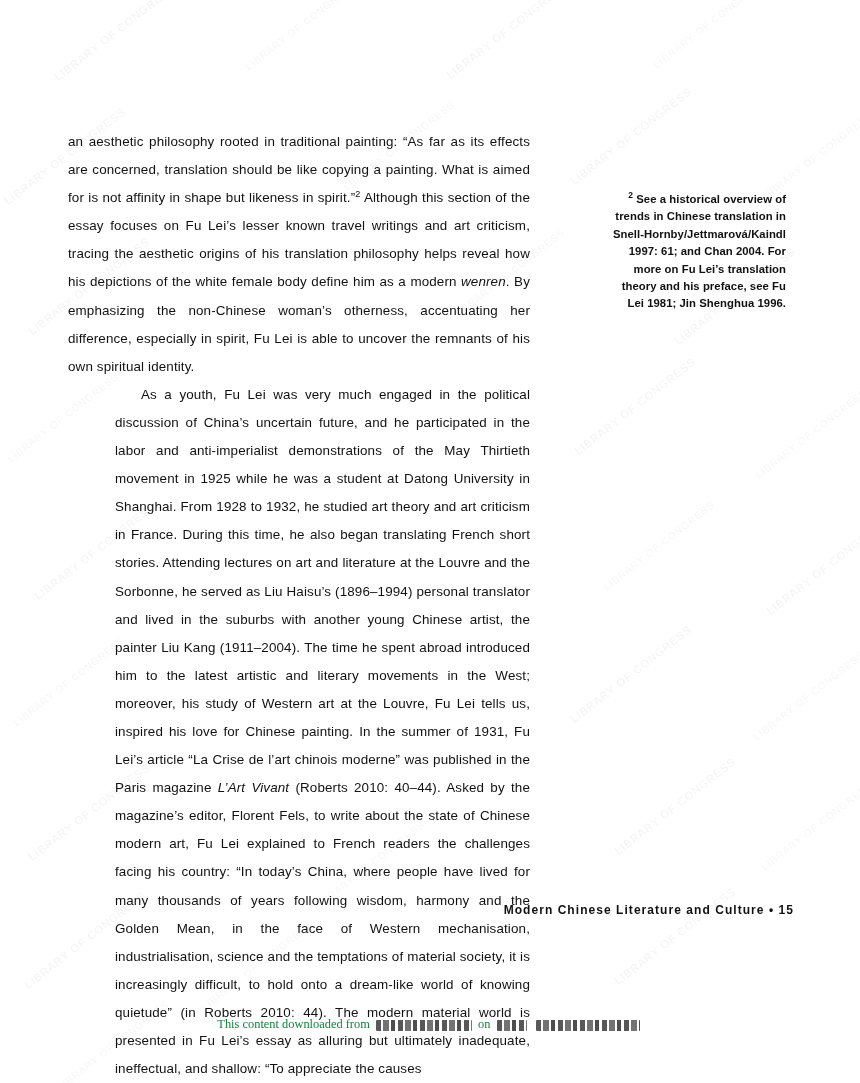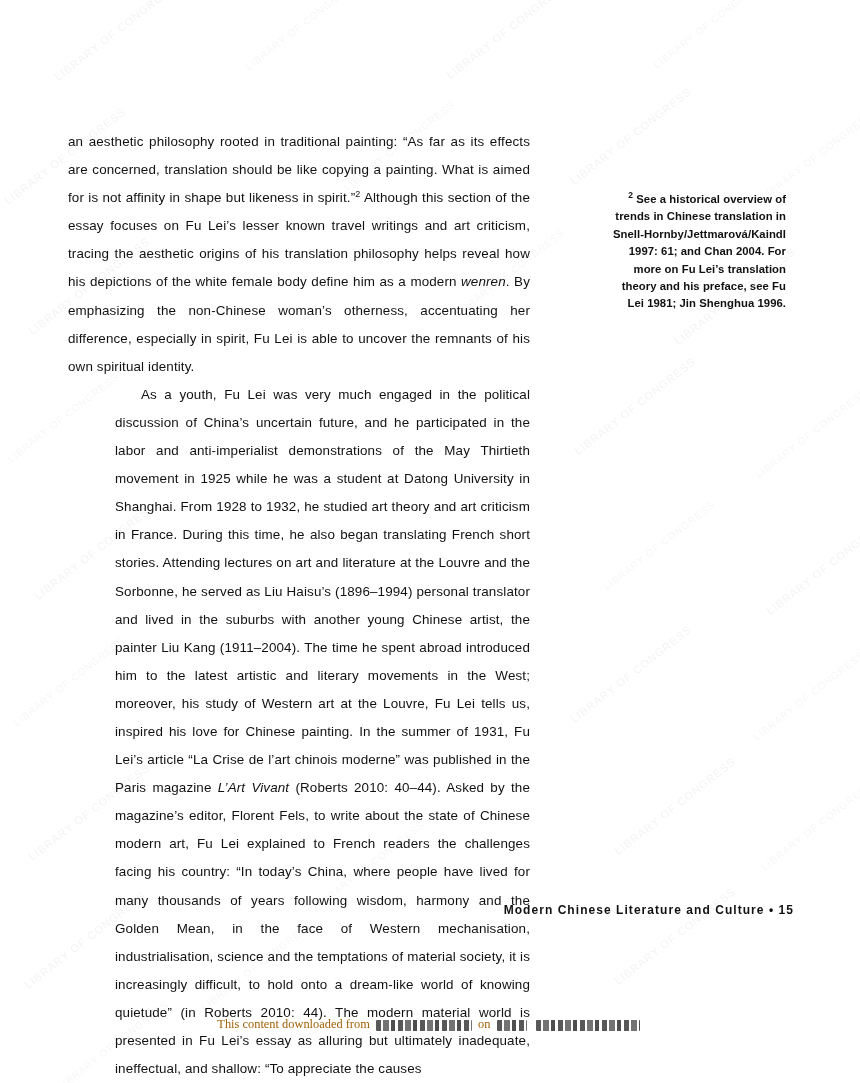--- a/index.html
+++ b/index.html
@@ -104,21 +104,21 @@
 
   
   .jstor {
     position: absolute;
     left: 0;
     right: 0;
     top: 1016px;
     text-align: center;
     font-family: "Liberation Serif", serif;
     font-size: 12.4px;
-    color: #a16207;
+    color: #15803d;
     line-height: 17px;
   }
   .jstor .line1 {
     display: inline-block;
     white-space: nowrap;
   }
   .redacted {
     display: inline-block;
     position: relative;
     vertical-align: middle;

